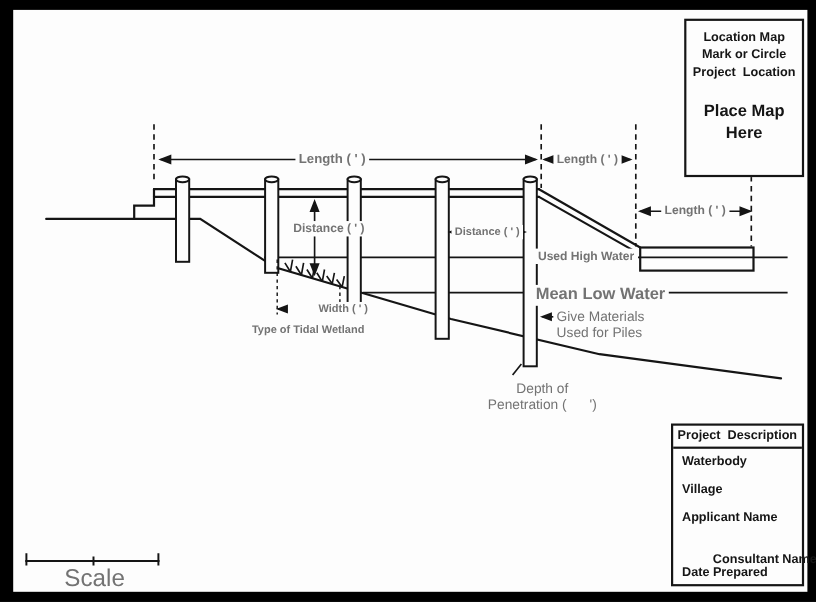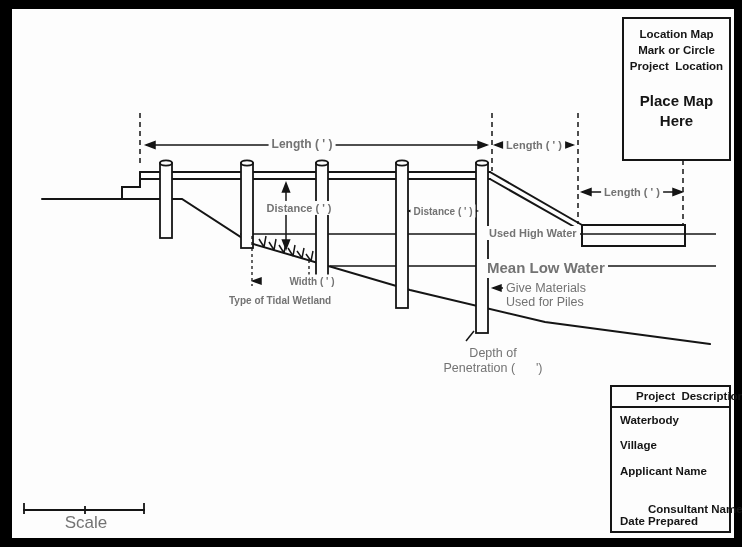--- a/index.html
+++ b/index.html
@@ -13,21 +13,21 @@
   .centerx{transform:translateX(-50%);}
   .reg{font-weight:400;}
   .nobg{background:transparent;}
   .box{position:absolute;background:#fdfdfd;border:2px solid #151515;}
   #locbox{left:622px;top:17px;width:109px;height:144px;border-width:2.5px;
           display:flex;flex-direction:column;align-items:center;padding-top:7px;box-sizing:border-box;}
   #locbox .s{font-size:11.5px;font-weight:bold;line-height:16px;white-space:pre;}
   #locbox .b{font-size:15px;font-weight:bold;line-height:20px;white-space:pre;}
   #projbox{left:610px;top:385px;width:121px;height:148px;box-sizing:border-box;}
   #projbox .hdr{position:absolute;left:0;top:0;width:100%;height:21px;border-bottom:2px solid #151515;
-                box-sizing:border-box;font-size:11.5px;font-weight:bold;line-height:19px;padding-left:24px;white-space:pre;}
+                box-sizing:border-box;font-size:11.5px;font-weight:bold;line-height:19px;padding-left:4px;white-space:pre;}
   #projbox .row{position:absolute;left:8px;font-size:11.5px;font-weight:bold;white-space:pre;}
 </style>
 </head>
 <body>
 
 <div id="stage">
   <div id="paper"></div>
 
   <svg width="742" height="547" viewBox="0 0 742 547">
     <g stroke="#151515" fill="none" stroke-width="2" stroke-linecap="round">
@@ -127,21 +127,21 @@
   <div class="lbl center" style="left:280px;top:281px;font-size:10px;margin-left:32px;">Width ( ' )</div>
 
   <div class="lbl" style="left:486px;top:226px;font-size:11px;">Used High Water</div>
   <div class="lbl" style="left:484px;top:259px;font-size:15px;">Mean Low Water</div>
 
   <div class="lbl nobg" style="left:226px;top:294px;font-size:10px;">Type of Tidal Wetland</div>
   <div class="lbl nobg reg" style="left:503px;top:281px;font-size:12.5px;">Give Materials</div>
   <div class="lbl nobg reg" style="left:503px;top:295px;font-size:12.5px;">Used for Piles</div>
   <div class="lbl nobg reg centerx" style="left:493px;top:346px;font-size:12.5px;">Depth of</div>
   <div class="lbl nobg reg centerx" style="left:493px;top:361px;font-size:12.5px;">Penetration (      ')</div>
-  <div class="lbl nobg reg centerx" style="left:86px;top:513px;font-size:17px;">Scale</div>
+  <div class="lbl nobg reg centerx" style="left:86px;top:513px;font-size:22px;">Scale</div>
 
   <div class="box" id="locbox">
     <div class="s">Location Map</div>
     <div class="s">Mark or Circle</div>
     <div class="s">Project  Location</div>
     <div class="b" style="margin-top:17px;">Place Map</div>
     <div class="b">Here</div>
   </div>
 
   <div class="box" id="projbox">

